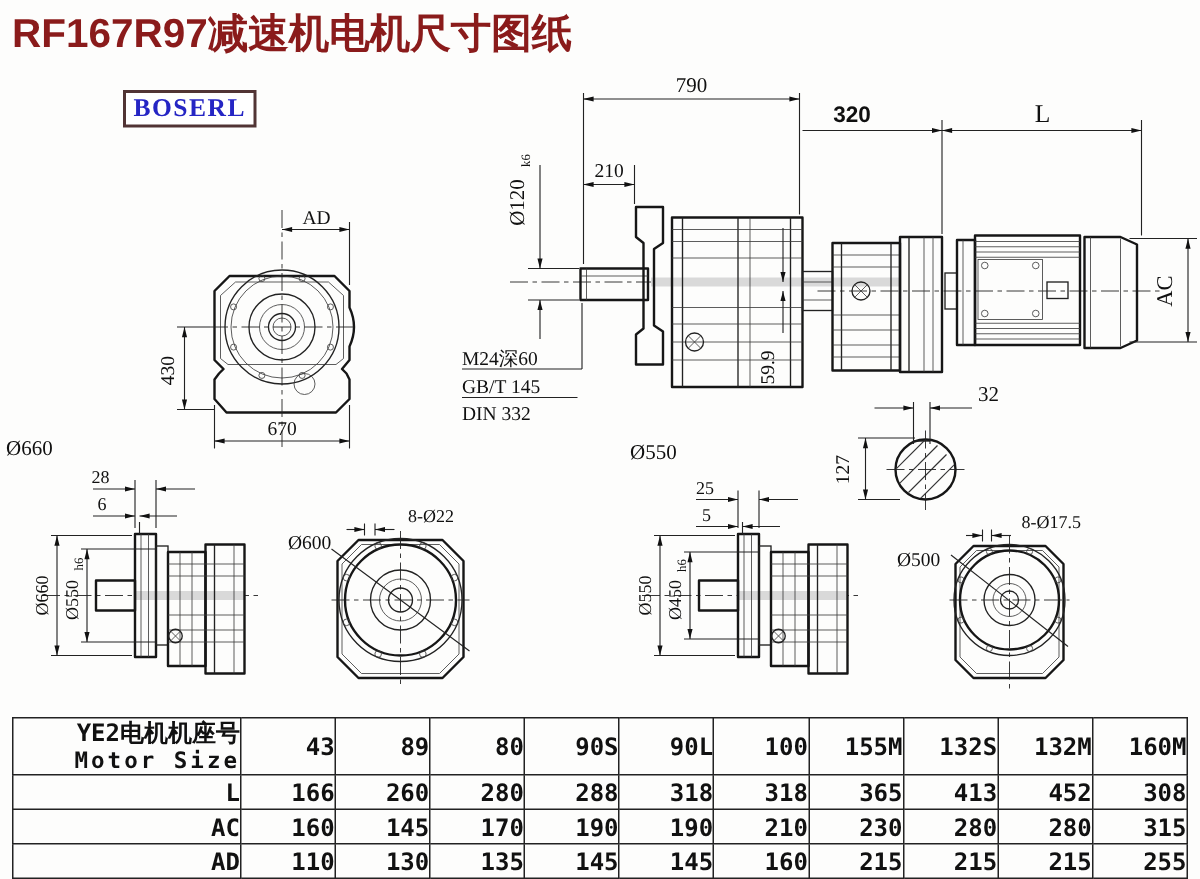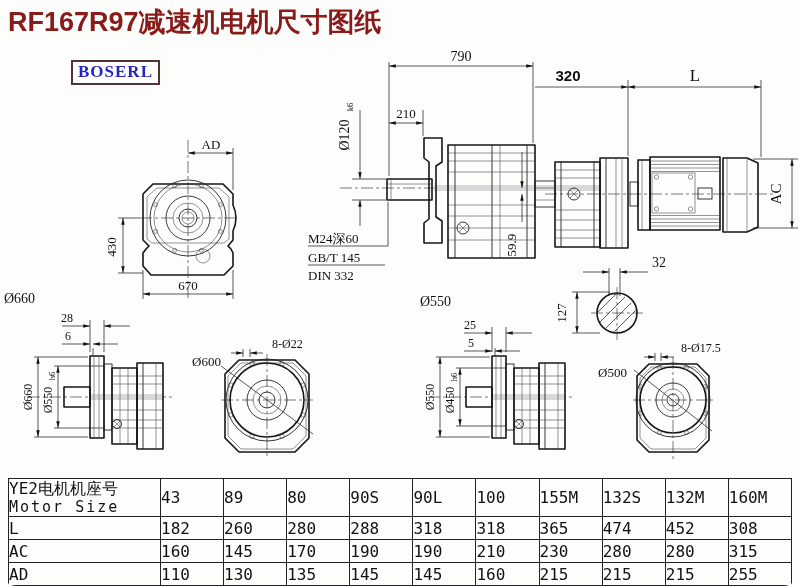--- a/index.html
+++ b/index.html
@@ -1,20 +1,20 @@
 <!DOCTYPE html>
 <html><head>
 <meta charset="utf-8">
 <style>
   html,body{margin:0;padding:0;background:#ffffff;}
   #page{position:relative;width:800px;height:586px;background:#fdfdfc;overflow:hidden;
-        font-family:"Liberation Sans",sans-serif;border-radius:17px;}
+        font-family:"Liberation Sans",sans-serif;}
   #title{position:absolute;left:8px;top:4px;font-size:27px;font-weight:bold;color:#8a1b1b;
          letter-spacing:0px;white-space:nowrap;}
-  #logo{position:absolute;left:71px;top:60px;border:2px solid #513434;background:#fff;
+  #logo{position:absolute;left:82px;top:60px;border:2px solid #513434;background:#fff;
         padding:0px 5px 1px 5px;color:#2525c4;font-family:"Liberation Serif",serif;
         font-weight:bold;font-size:17px;letter-spacing:1px;}
   svg{position:absolute;left:0;top:0;}
   
   .o{stroke:#161616;stroke-width:1.6;fill:none;stroke-linejoin:round;}
   .m{stroke:#222;stroke-width:0.9;fill:none;}
   .t{stroke:#3a3a3a;stroke-width:0.55;fill:none;}
   .d{stroke:#222;stroke-width:0.75;fill:none;}
   .c{stroke:#222;stroke-width:0.6;fill:none;stroke-dasharray:12 3 3 3;}
   .h{stroke:#333;stroke-width:0.8;}
@@ -26,22 +26,22 @@
   .s12{font-family:"Liberation Serif",serif;font-size:12px;}
   .s14{font-family:"Liberation Serif",serif;font-size:14px;}
   .s15{font-family:"Liberation Serif",serif;font-size:15px;}
   .s16{font-family:"Liberation Serif",serif;font-size:17px;}
   .s8{font-family:"Liberation Serif",serif;font-size:8.5px;}
   .bold-dim{font-family:"Liberation Sans",sans-serif;font-weight:bold;font-size:15px;}
   
   #size-table{position:absolute;left:8px;top:478px;width:784px;height:107px;
       border-collapse:collapse;table-layout:fixed;
       font-family:"DejaVu Sans Mono","Liberation Mono",monospace;}
-  #size-table th,#size-table td{border:1.4px solid #222;text-align:left;vertical-align:middle;
-      font-weight:normal;padding:0;color:#111;}
+  #size-table th,#size-table td{border:1.4px solid #222;text-align:right;vertical-align:middle;
+      font-weight:bold;padding:0;color:#111;}
   #size-table tr:first-child th{height:37px;font-size:16px;}
   #size-table tr td{height:22px;font-size:16px;}
   #size-table th.hc div{line-height:18px;font-size:16px;}
   #size-table th.hc div.en{font-size:15px;letter-spacing:2px;}
   #size-table col.lab{width:152px;}
 </style>
 </head>
 <body>
 
 <div id="page">
@@ -413,28 +413,28 @@
           <th>90S</th>
           <th>90L</th>
           <th>100</th>
           <th>155M</th>
           <th>132S</th>
           <th>132M</th>
           <th>160M</th>
         </tr>
         <tr>
           <td>L</td>
-          <td>182</td>
+          <td>166</td>
           <td>260</td>
           <td>280</td>
           <td>288</td>
           <td>318</td>
           <td>318</td>
           <td>365</td>
-          <td>474</td>
+          <td>413</td>
           <td>452</td>
           <td>308</td>
         </tr>
         <tr>
           <td>AC</td>
           <td>160</td>
           <td>145</td>
           <td>170</td>
           <td>190</td>
           <td>190</td>

